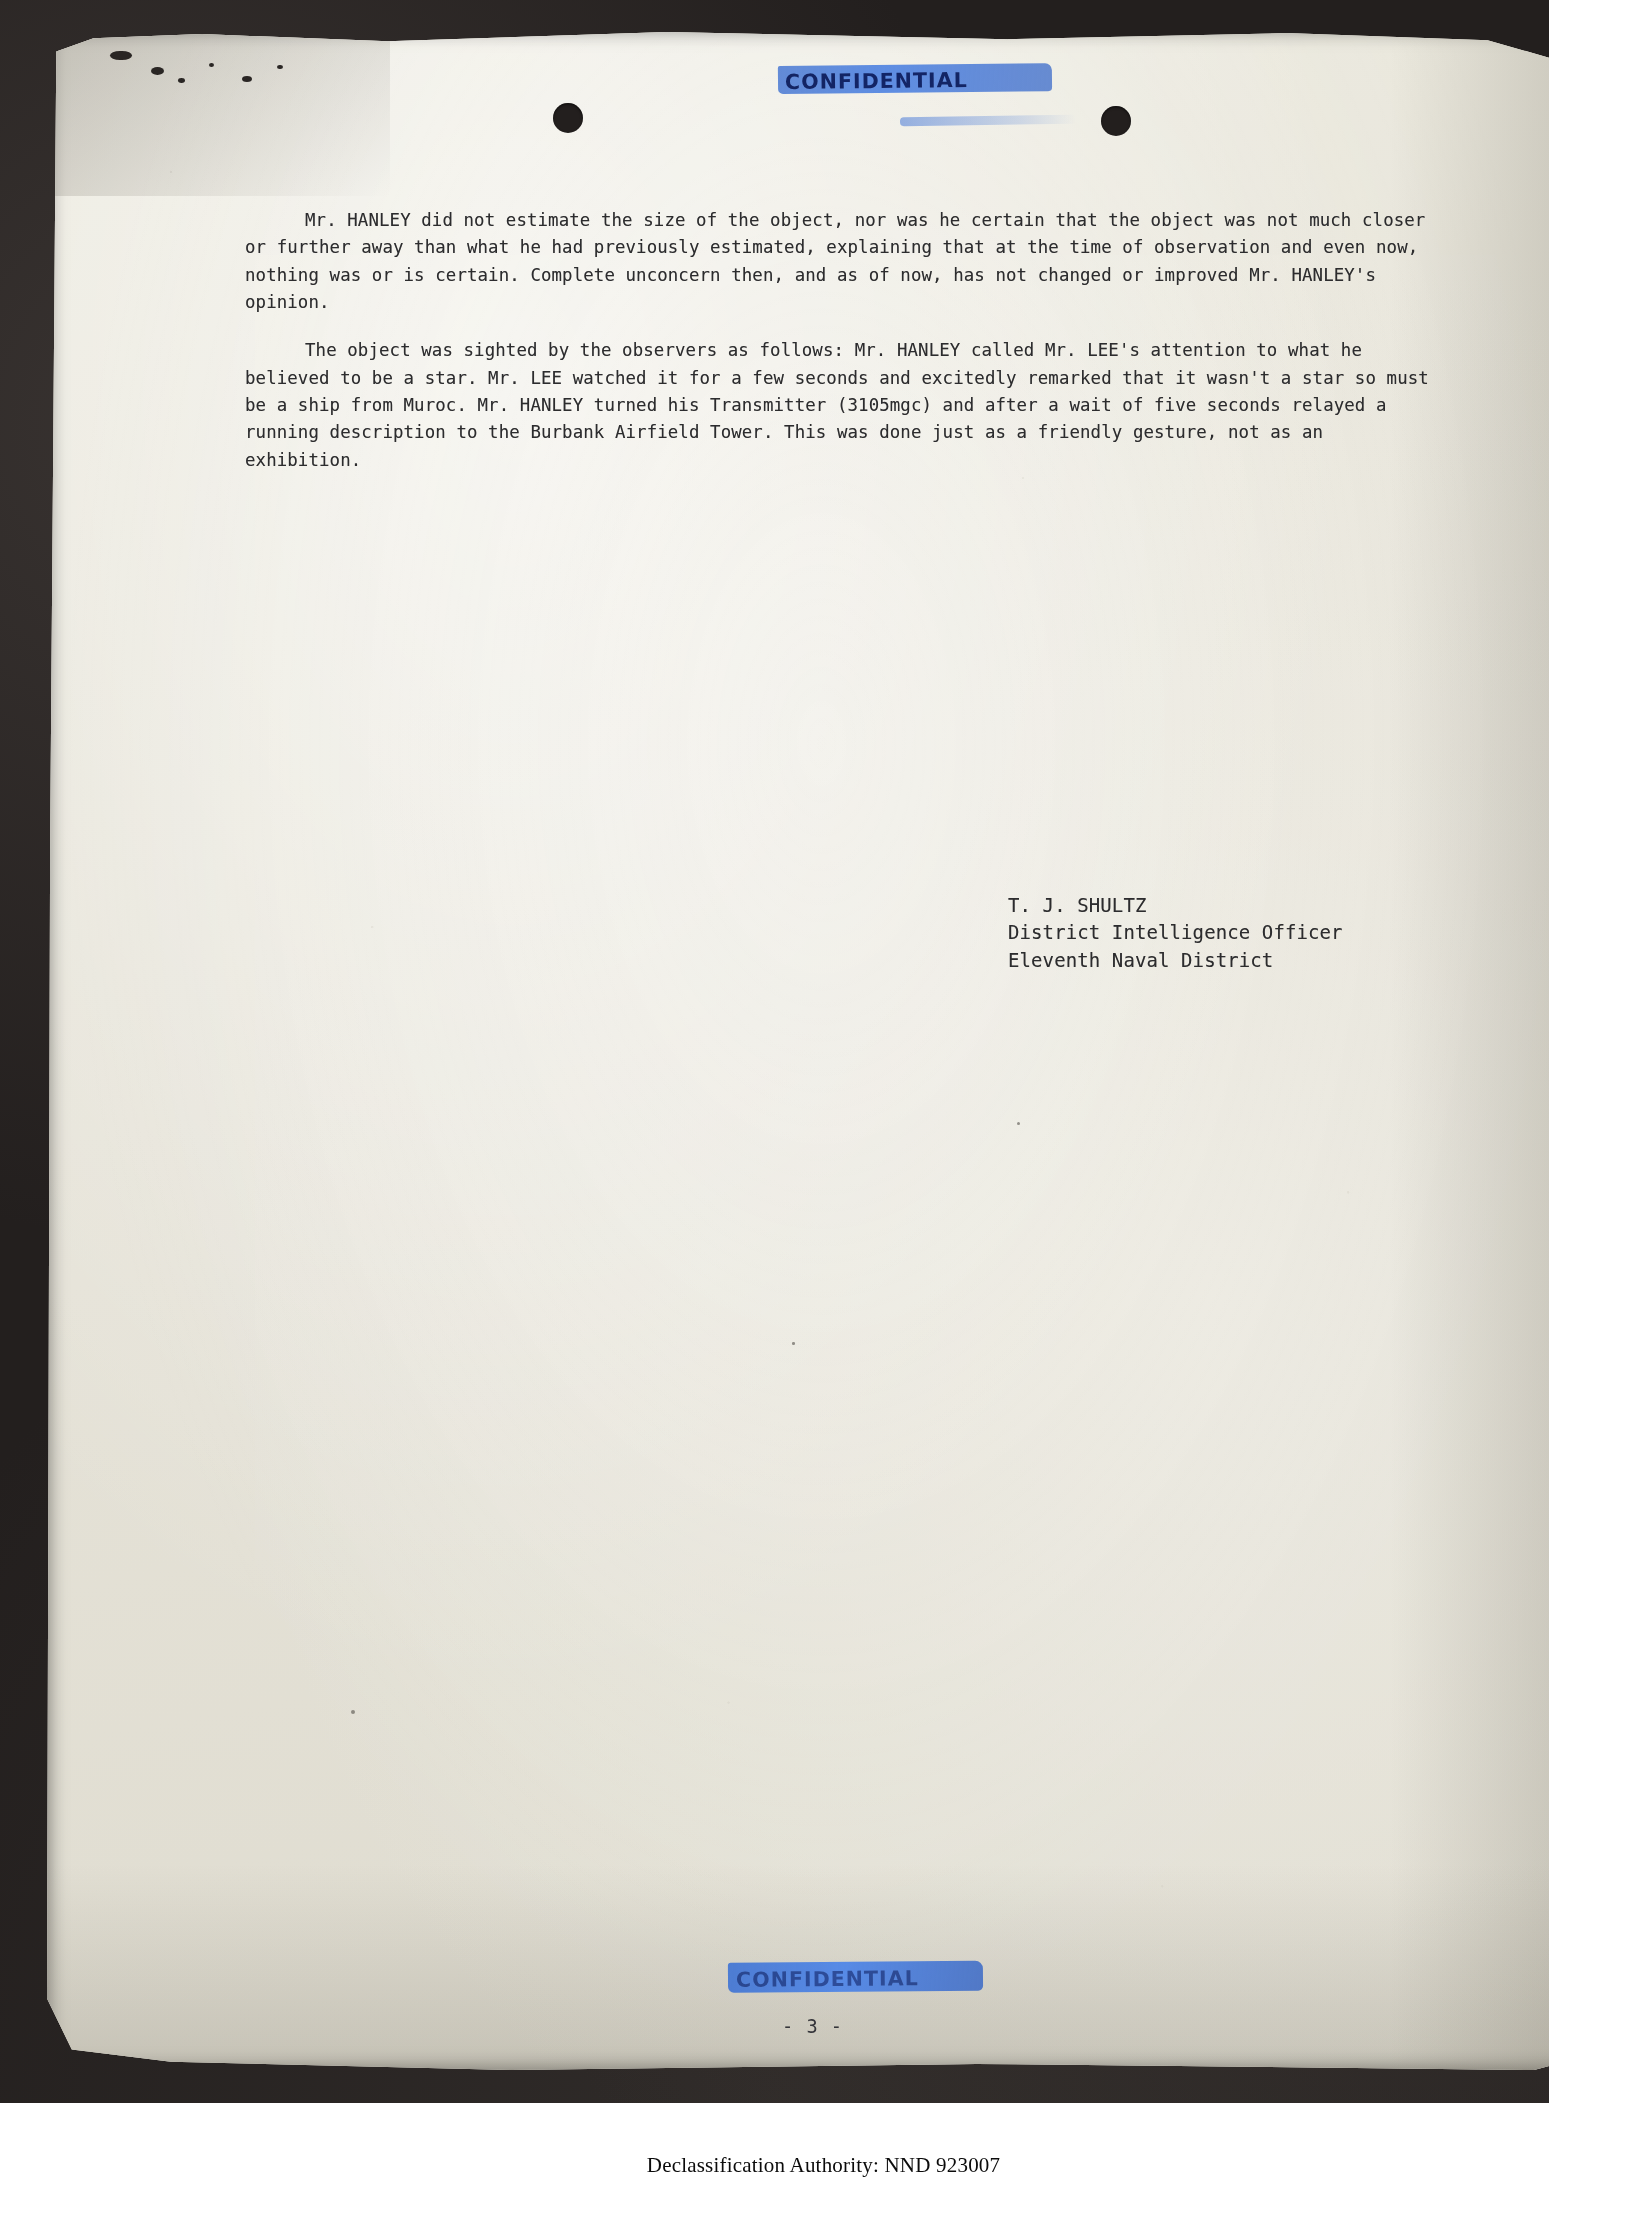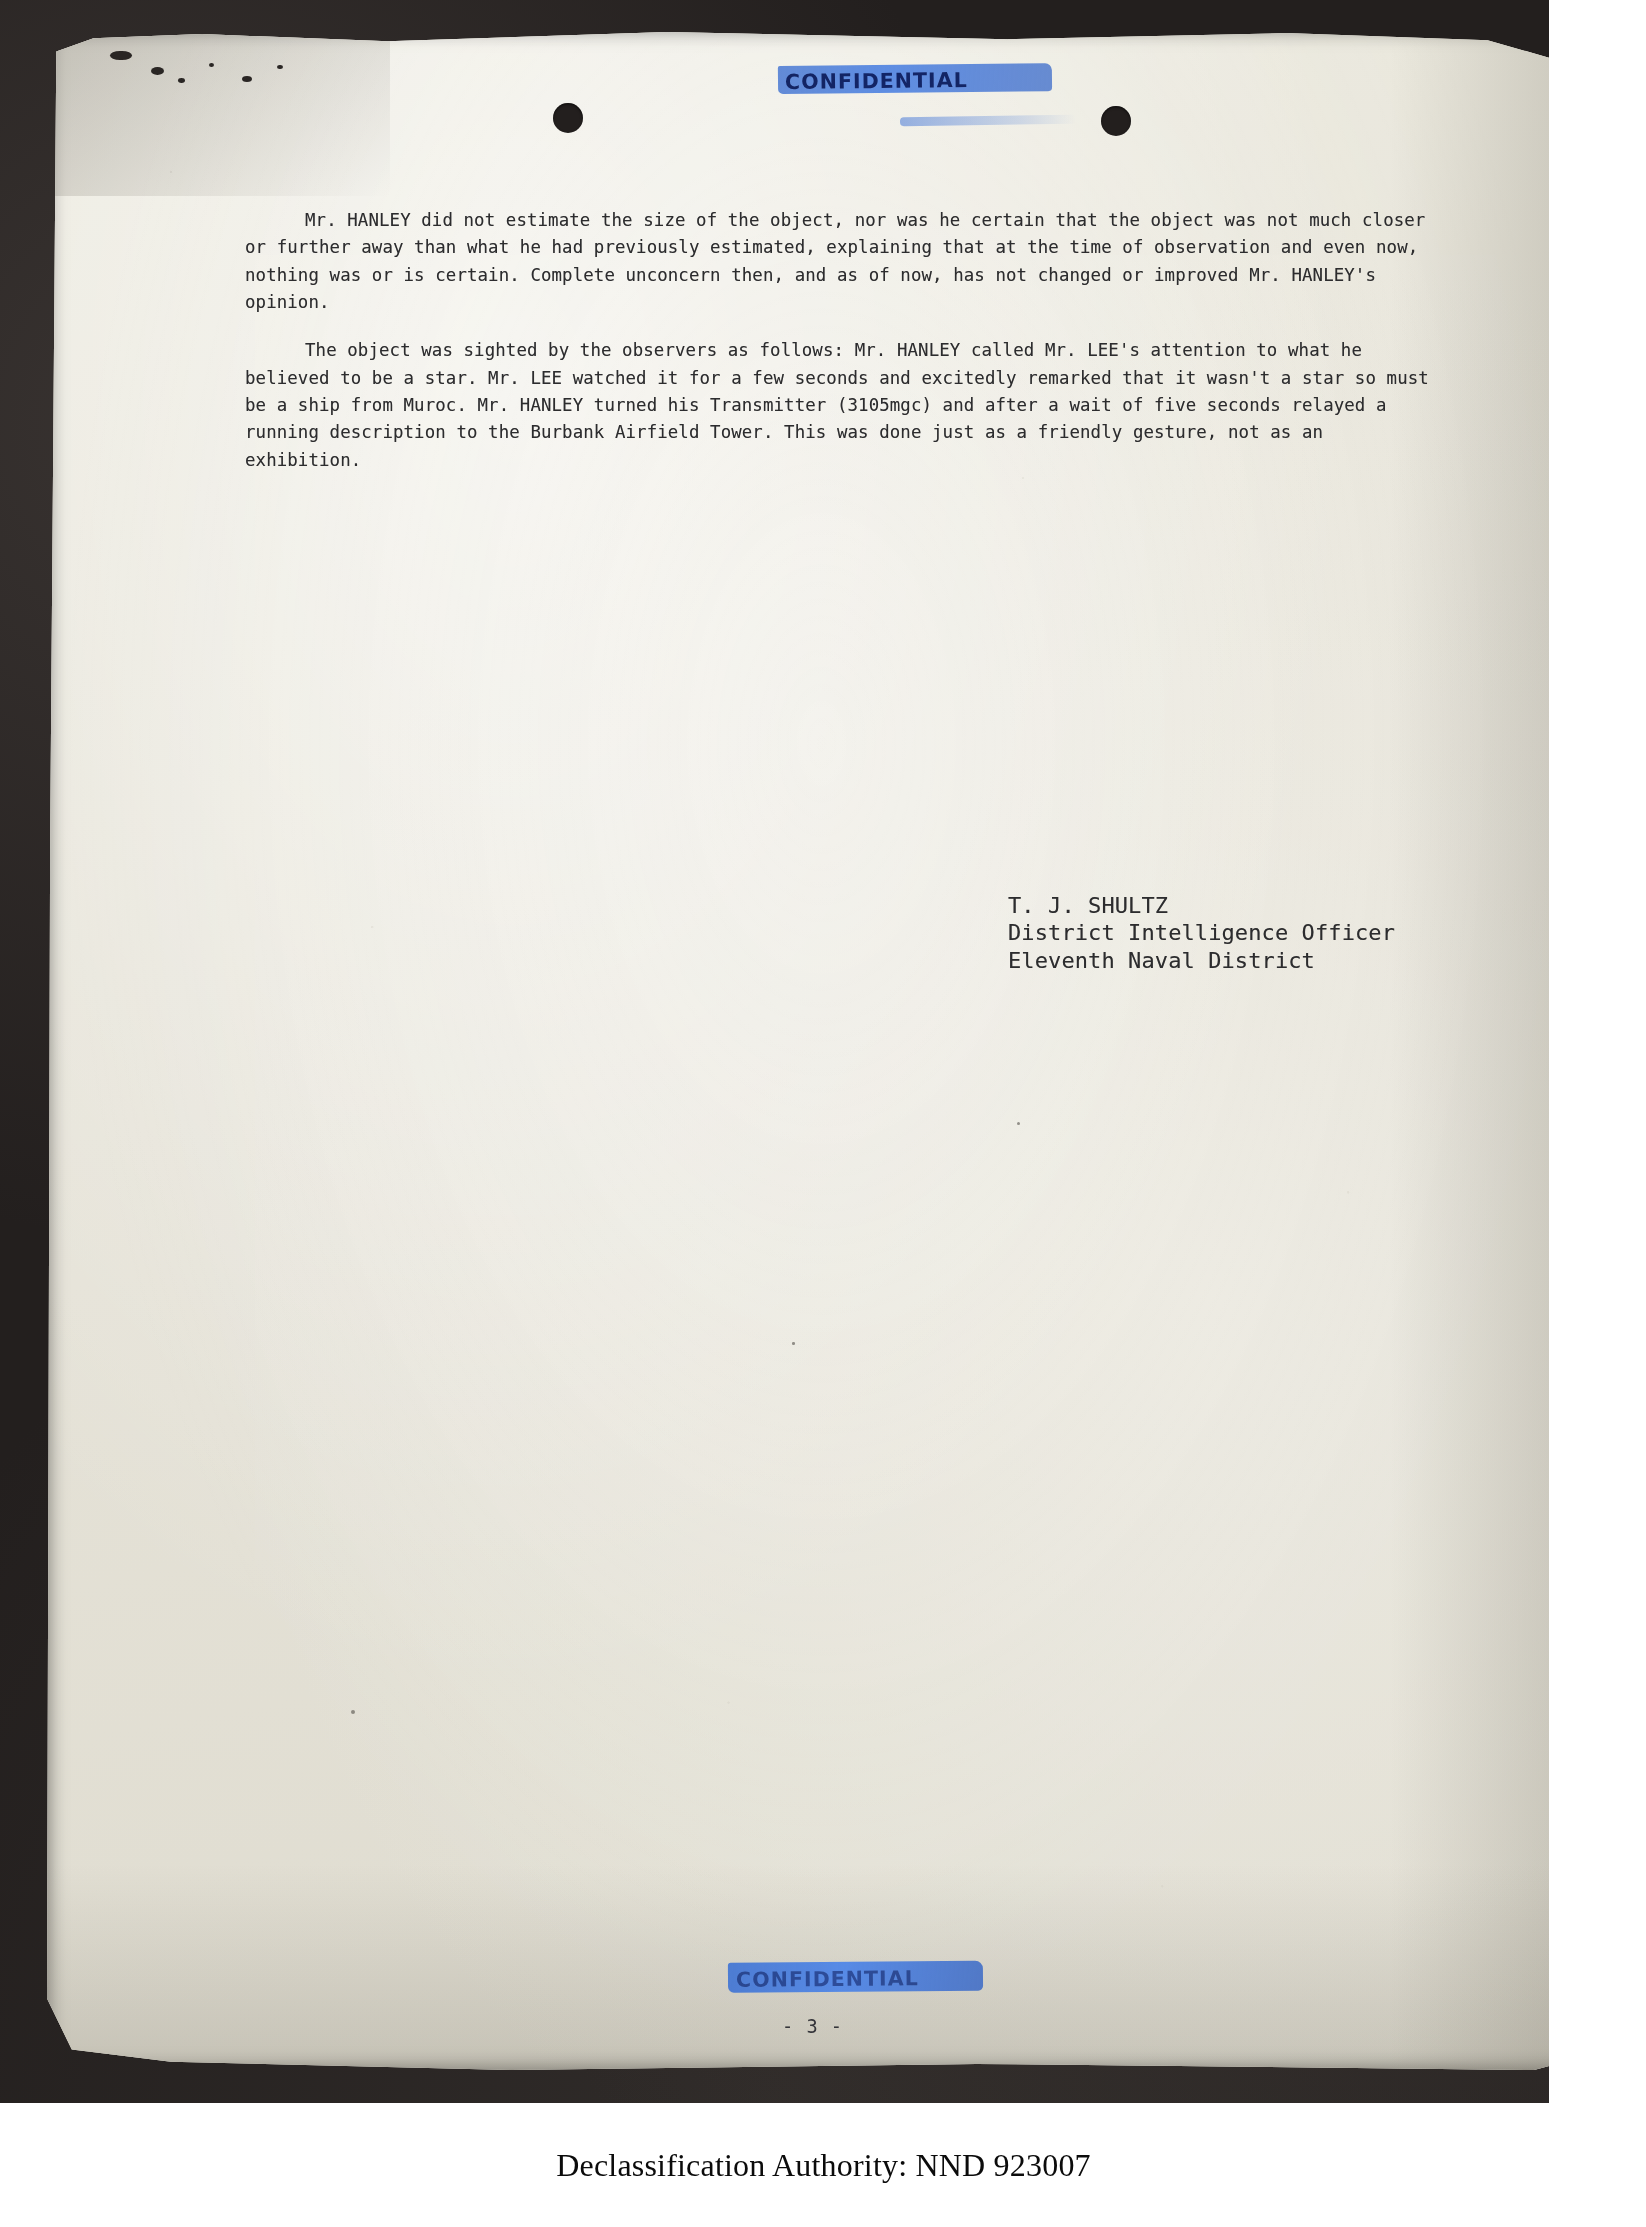--- a/index.html
+++ b/index.html
@@ -173,21 +173,21 @@
   }
   #typescript p { margin: 0 0 20.6px 0; }
   .indent { display:inline-block; width: 60px; }
   .uline { text-decoration: underline; text-underline-offset: 2.5px; }
 
   #signature-block {
     position: absolute;
     left: 961px;
     top: 863px;
     font-family: "DejaVu Sans Mono", monospace;
-    font-size: 22px;
+    font-size: 19px;
     line-height: 27.4px;
     color: #2c2c2e;
     letter-spacing: 0.1px;
     text-shadow: 0 0 0.5px rgba(60,60,60,0.35);
   }
 
   #page-number {
     position: absolute;
     left: 735px;
     top: 1987px;
@@ -204,21 +204,21 @@
     top: 2103px;
     width: 1647px;
     height: 125px;
     background: #ffffff;
     display: flex;
     align-items: center;
     justify-content: center;
   }
   #footer-text {
     font-family: "Liberation Serif", serif;
-    font-size: 32px;
+    font-size: 21px;
     color: #0b0b0b;
     letter-spacing: 0.2px;
   }
 
   
   .fleck { position:absolute; background: rgba(70,66,60,0.55); border-radius:50%; }
 </style>
 </head>
 <body>
 

